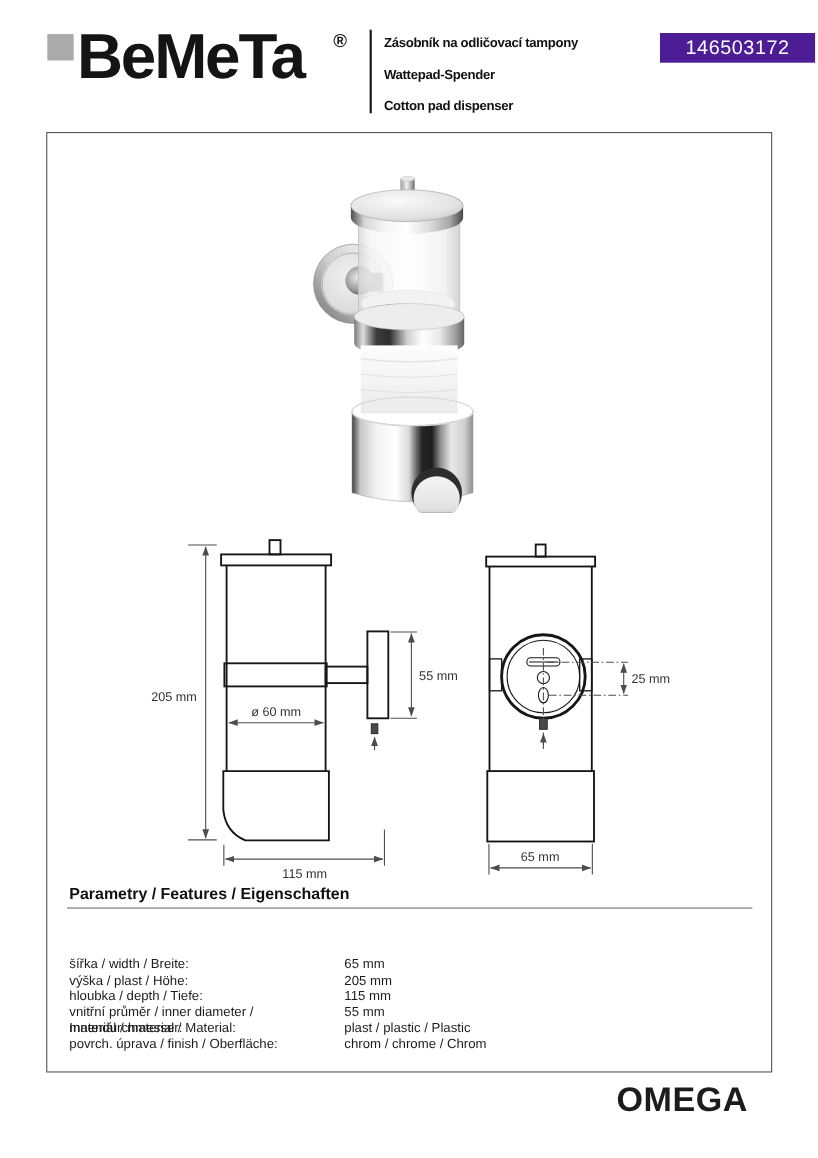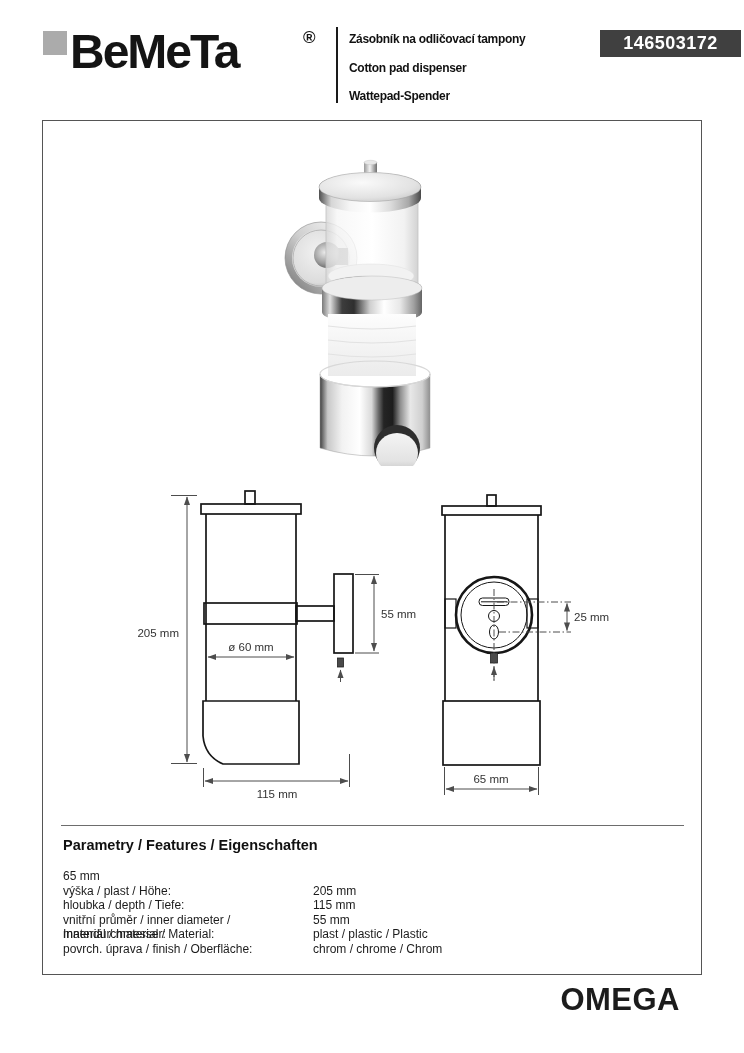--- a/index.html
+++ b/index.html
@@ -1,39 +1,39 @@
 <!DOCTYPE html>
 <html><head>
 <meta charset="utf-8">
 <style>
   html,body{margin:0;padding:0;background:#fff;}
   .page{position:relative;width:744px;height:1053px;background:#ffffff;
         font-family:"Liberation Sans",sans-serif;color:#1a1a1a;overflow:hidden;}
 
   
   .logo-square{position:absolute;left:43px;top:31px;width:24px;height:24px;background:#ababab;}
-  .logo-text{position:absolute;left:70px;top:24px;font-size:48px;line-height:56px;
+  .logo-text{position:absolute;left:70px;top:24px;font-size:58px;line-height:56px;
              font-weight:bold;letter-spacing:-2px;color:#141414;}
   .logo-reg{position:absolute;left:303px;top:28px;font-size:17px;font-weight:bold;color:#141414;}
   .header-divider{position:absolute;left:336px;top:27px;width:2px;height:76px;background:#1a1a1a;}
   .titles{position:absolute;left:349px;top:25px;font-size:12px;font-weight:bold;
           line-height:28.5px;letter-spacing:-0.3px;color:#111;}
-  .code-badge{position:absolute;left:600px;top:30px;width:141px;height:27px;background:#404040;
-              color:#fff;font-size:18px;font-weight:bold;text-align:center;line-height:27px;
+  .code-badge{position:absolute;left:600px;top:30px;width:141px;height:27px;background:#4c1d95;
+              color:#fff;font-size:18px;font-weight:normal;text-align:center;line-height:27px;
               letter-spacing:0.5px;}
 
   
   .content-box{position:absolute;left:42px;top:120px;width:658px;height:853px;
                border:1.5px solid #555;background:#fff;}
 
   .product-photo{position:absolute;left:239px;top:33px;width:160px;height:312px;}
   .tech-drawings{position:absolute;left:88px;top:365px;width:480px;height:322px;}
 
   .params-divider{position:absolute;left:18px;top:704px;width:623px;height:1px;background:#6d6d6d;}
-  .params-heading{position:absolute;left:20px;top:716px;margin:0;font-size:14.5px;font-weight:bold;color:#111;}
+  .params-heading{position:absolute;left:20px;top:684px;margin:0;font-size:14.5px;font-weight:bold;color:#111;}
   .params-table{position:absolute;left:20px;top:748px;width:620px;font-size:12px;color:#1c1c1c;}
   .param-row{display:flex;height:14.6px;line-height:14.6px;}
   .param-label{width:250px;flex:0 0 250px;}
   .param-value{flex:1;}
 
   
   .series-name{position:absolute;right:64px;top:982px;font-size:31px;font-weight:bold;
                letter-spacing:0.5px;color:#1c1c1c;}
 
   
@@ -44,22 +44,22 @@
 
 <div class="page">
 
   <header>
     <span class="logo-square"></span>
     <span class="logo-text">BeMeTa</span>
     <span class="logo-reg">®</span>
     <span class="header-divider"></span>
     <div class="titles">
       <div>Zásobník na odličovací tampony</div>
+      <div>Wattepad-Spender</div>
       <div>Cotton pad dispenser</div>
-      <div>Wattepad-Spender</div>
     </div>
     <div class="code-badge">146503172</div>
   </header>
 
   <main class="content-box">
 
     <svg class="product-photo" viewBox="0 0 160 312">
       <defs>
         <radialGradient id="lidTop" cx="42%" cy="35%" r="75%">
           <stop offset="0" stop-color="#fafafa"></stop>
@@ -244,20 +244,21 @@
         <line x1="315" y1="303" x2="406" y2="303" marker-start="url(#arr)" marker-end="url(#arr)"></line>
       </g>
       <text class="dim-text" x="443" y="135" text-anchor="start">25 mm</text>
       <text class="dim-text" x="360" y="297" text-anchor="middle">65 mm</text>
     </svg>
 
     <div class="params-divider"></div>
     <h2 class="params-heading">Parametry / Features / Eigenschaften</h2>
     <div class="params-table">
       <div class="param-row">
+        <span class="param-label">šířka / width / Breite:</span>
         <span class="param-value">65 mm</span>
       </div>
       <div class="param-row">
         <span class="param-label">výška / plast / Höhe:</span>
         <span class="param-value">205 mm</span>
       </div>
       <div class="param-row">
         <span class="param-label">hloubka / depth / Tiefe:</span>
         <span class="param-value">115 mm</span>
       </div>

